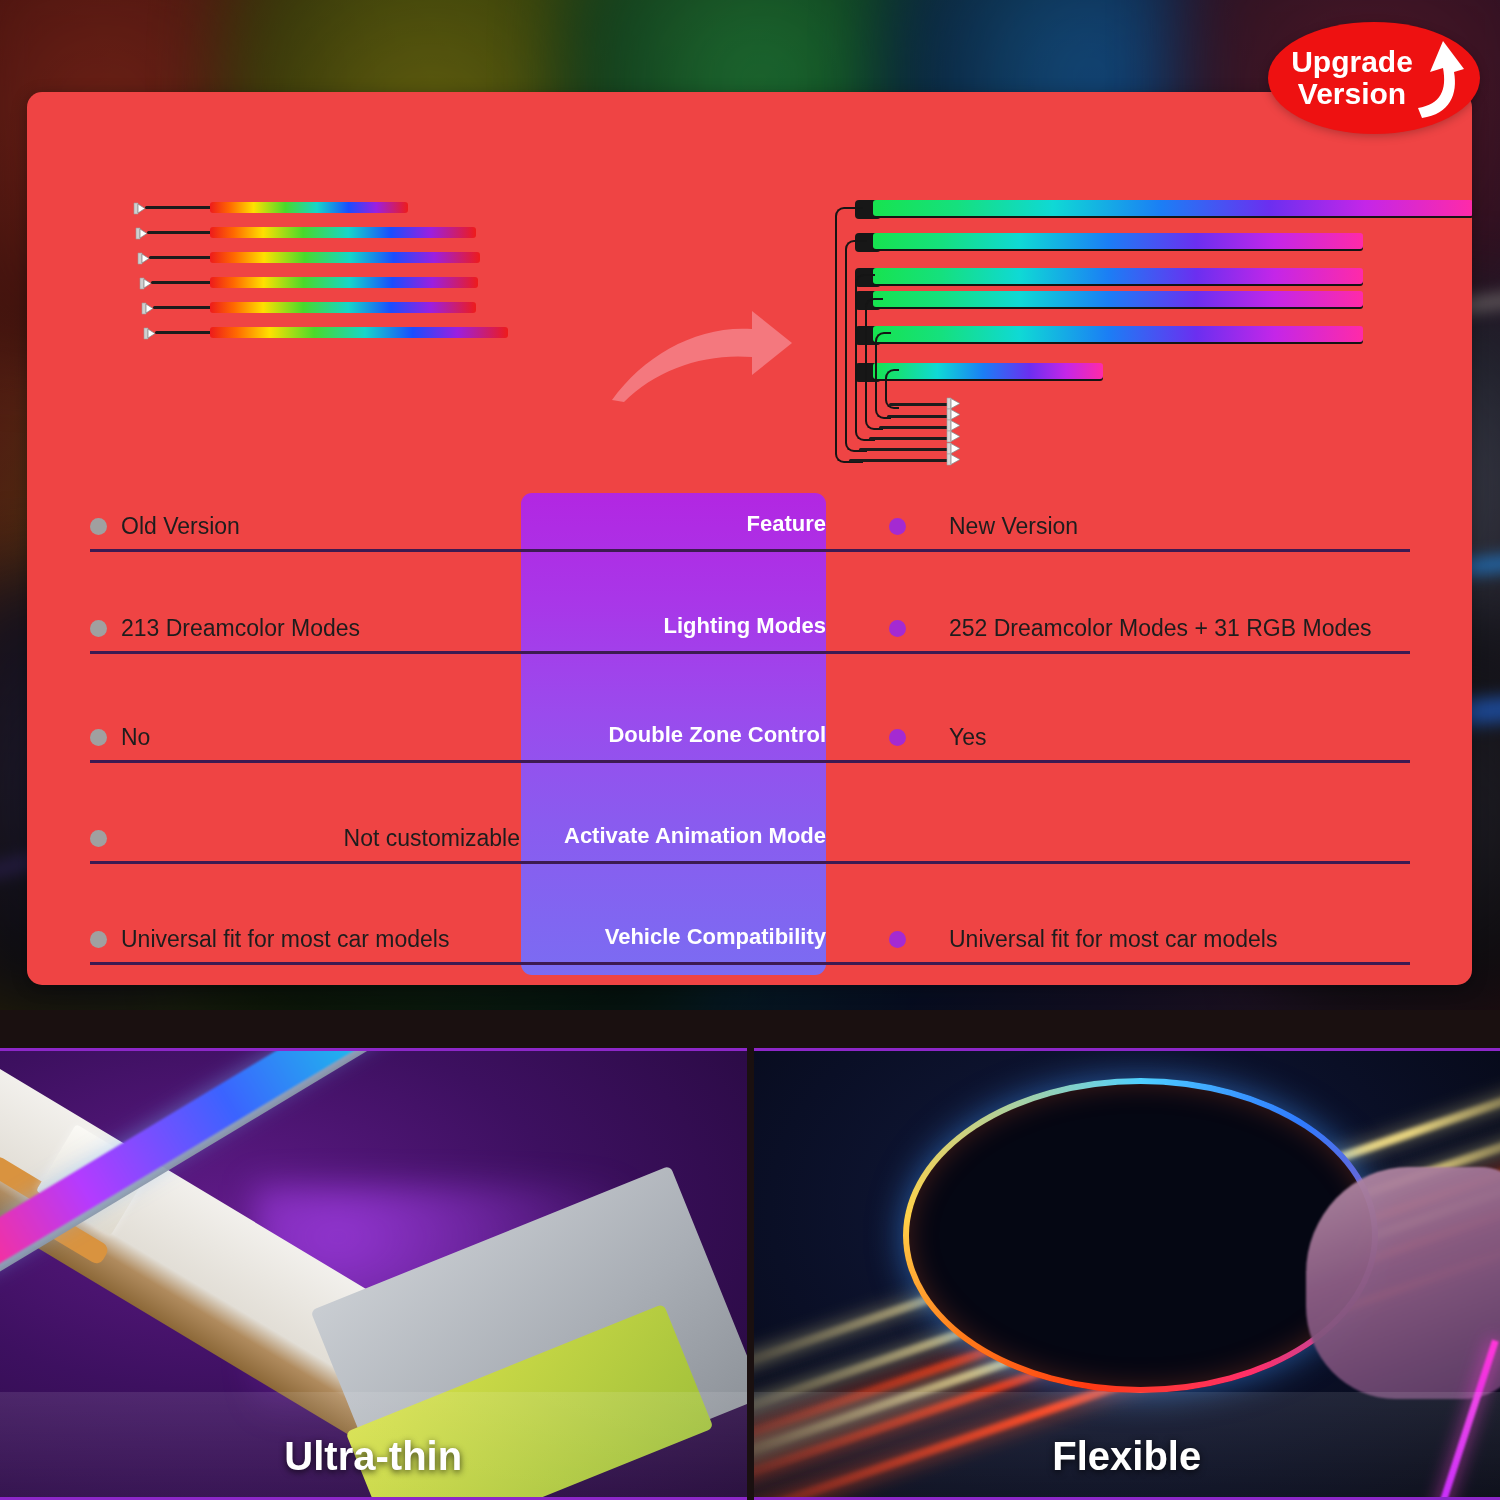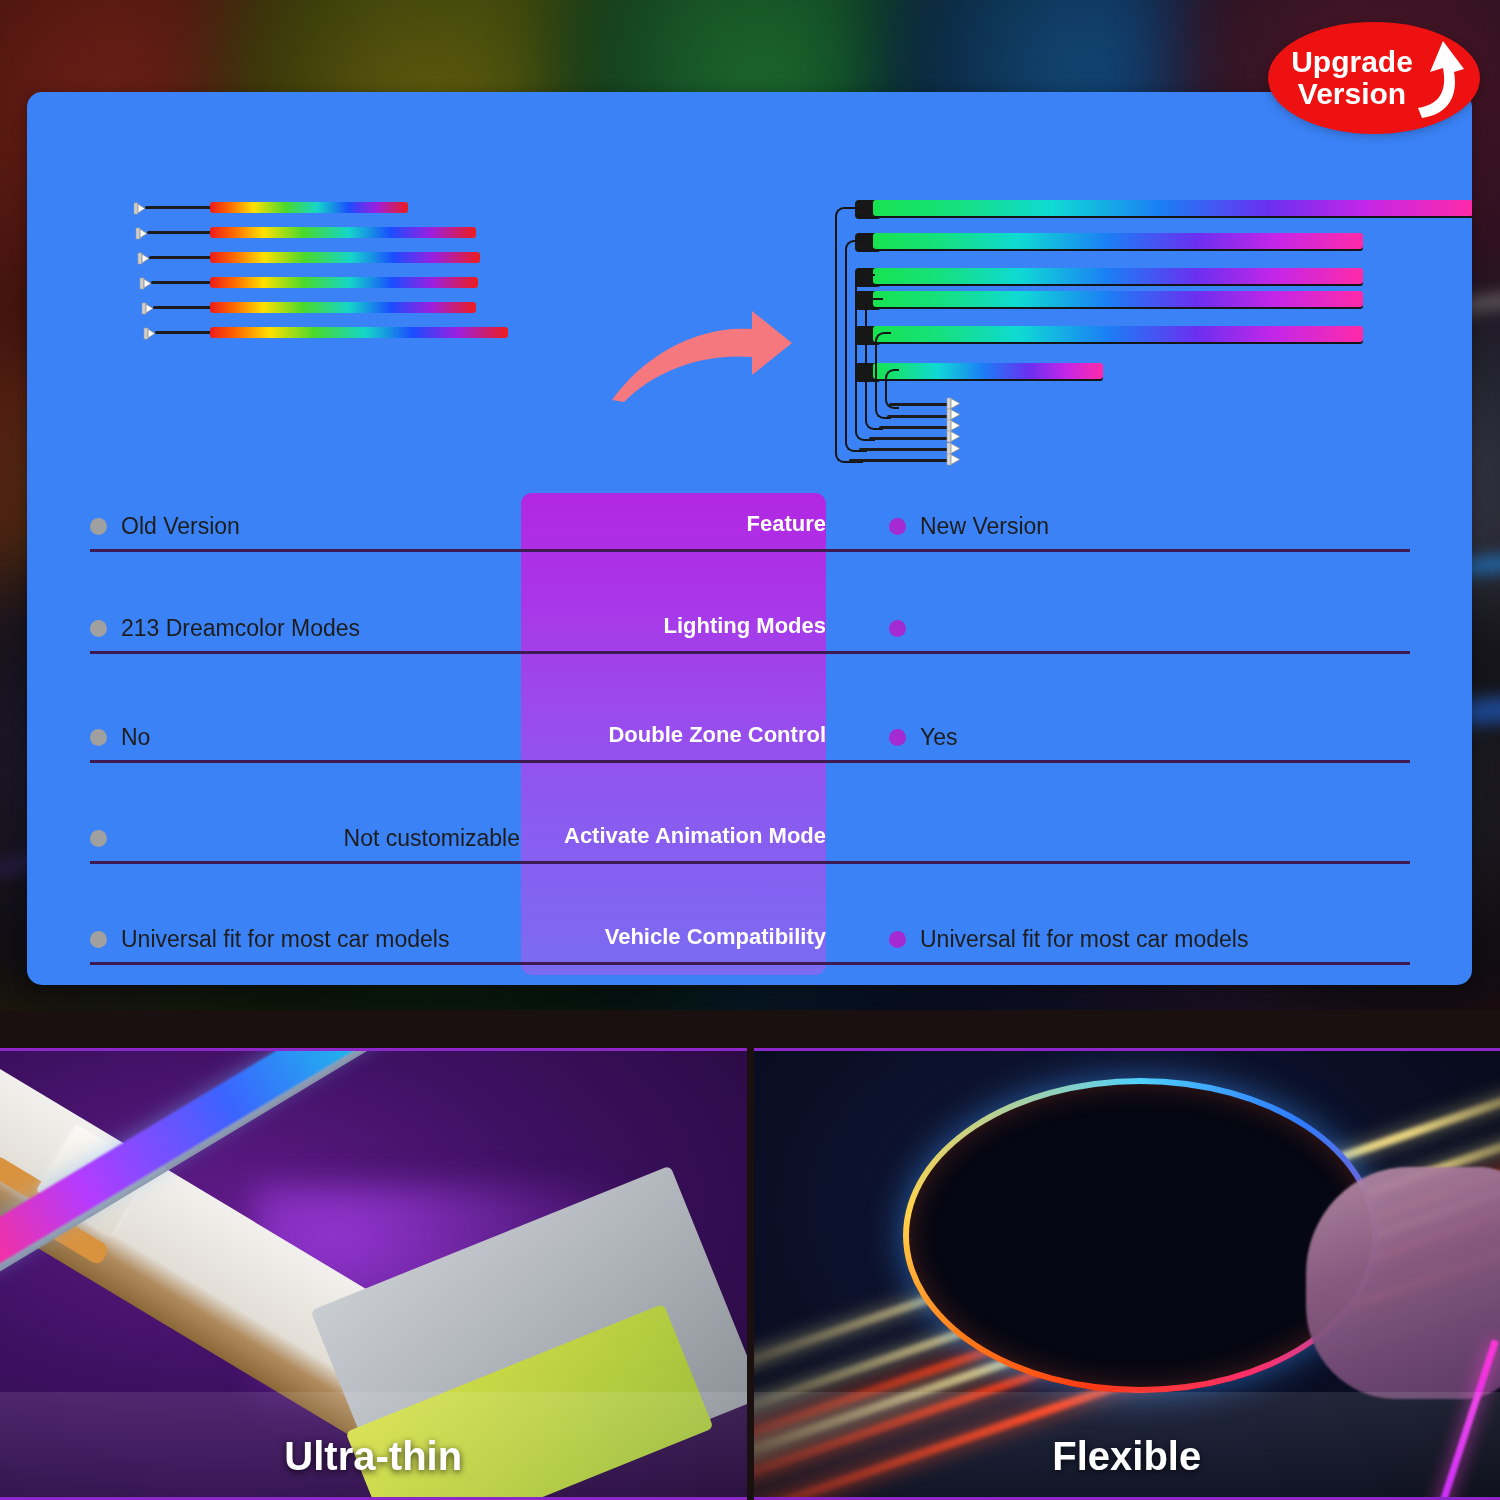--- a/index.html
+++ b/index.html
@@ -28,21 +28,21 @@
   .bg-streak{position:absolute;filter:blur(8px);border-radius:40px;}
   .s1{left:1400px;top:560px;width:120px;height:16px;background:#2f9bff;transform:rotate(-6deg);opacity:.95;}
   .s2{left:1400px;top:700px;width:130px;height:26px;background:#2f7bff;transform:rotate(-5deg);opacity:.9;}
   .s3{left:1400px;top:300px;width:130px;height:12px;background:#d8d2c8;transform:rotate(-8deg);opacity:.55;}
   .s4{left:-30px;top:840px;width:240px;height:14px;background:#6f4fd8;transform:rotate(-14deg);opacity:.5;}
   .bg-dark{position:absolute;inset:0;background:linear-gradient(180deg,rgba(0,0,0,.18) 0%,rgba(0,0,0,.30) 60%,rgba(0,0,0,.62) 100%);}
 
   
   .card{
     position:absolute;left:27px;top:92px;width:1445px;height:893px;
-    background:#3b82f6;border-radius:15px;box-shadow:0 3px 16px rgba(0,0,0,.32);
+    background:#ef4444;border-radius:15px;box-shadow:0 3px 16px rgba(0,0,0,.32);
     overflow:hidden;
   }
 
   
   .badge{
     position:absolute;left:1268px;top:22px;width:212px;height:112px;
     background:#ee1111;border-radius:50%/50%;
     box-shadow:0 2px 10px rgba(0,0,0,.25);
     z-index:40;
   }
@@ -71,21 +71,21 @@
 
   
   .table{position:absolute;left:0;top:395px;width:1445px;height:498px;}
   .mid-panel{
     position:absolute;left:494px;top:6px;width:305px;height:482px;
     background:linear-gradient(180deg,#b227e2 0%,#a936e8 22%,#9a4bed 46%,#8a5bef 68%,#7b6cf2 100%);
     border-radius:11px;
   }
   .rowline{position:absolute;left:63px;width:1320px;height:3px;background:#3d1a52;}
   .cellL{position:absolute;left:63px;width:430px;display:flex;align-items:center;}
-  .cellR{position:absolute;left:862px;width:520px;display:flex;align-items:center;}
+  .cellR{position:absolute;left:862px;width:520px;display:flex;align-items:center;gap:29px;}
   .cellM{position:absolute;left:494px;width:305px;text-align:right;color:#fff;font-weight:bold;font-size:22px;}
   .dot{width:17px;height:17px;border-radius:50%;flex:0 0 auto;margin-right:14px;}
   .dotL{background:#a0a0a0;}
   .dotR{background:#a42ad2;}
   .lbl{font-size:23px;color:#1d1d1d;white-space:nowrap;}
 
   
   .photos{position:absolute;left:0;top:1013px;width:1500px;height:487px;display:flex;gap:7px;}
   .photo{position:relative;flex:1 1 0;overflow:hidden;border-top:3px solid #8d27c9;border-bottom:3px solid #8d27c9;margin-top:35px;}
   .cap-txt{
@@ -330,20 +330,21 @@
     </div>
     <div class="rowline" style="top:62px;"></div>
 
     <div class="cellL" style="top:126px;height:30px;">
       <span class="dot dotL"></span>
       <span class="lbl">213 Dreamcolor Modes</span>
     </div>
     <div class="cellM" style="top:126px;">Lighting Modes</div>
     <div class="cellR" style="top:126px;height:30px;">
       <span class="dot dotR"></span>
+      <span class="lbl">252 Dreamcolor Modes + 31 RGB Modes</span>
     </div>
     <div class="rowline" style="top:164px;"></div>
 
     <div class="cellL" style="top:235px;height:30px;text-align:right;">
       <span class="dot dotL"></span>
       <span class="lbl">No</span>
     </div>
     <div class="cellM" style="top:235px;">Double Zone Control</div>
     <div class="cellR" style="top:235px;height:30px;">
       <span class="dot dotR"></span>

